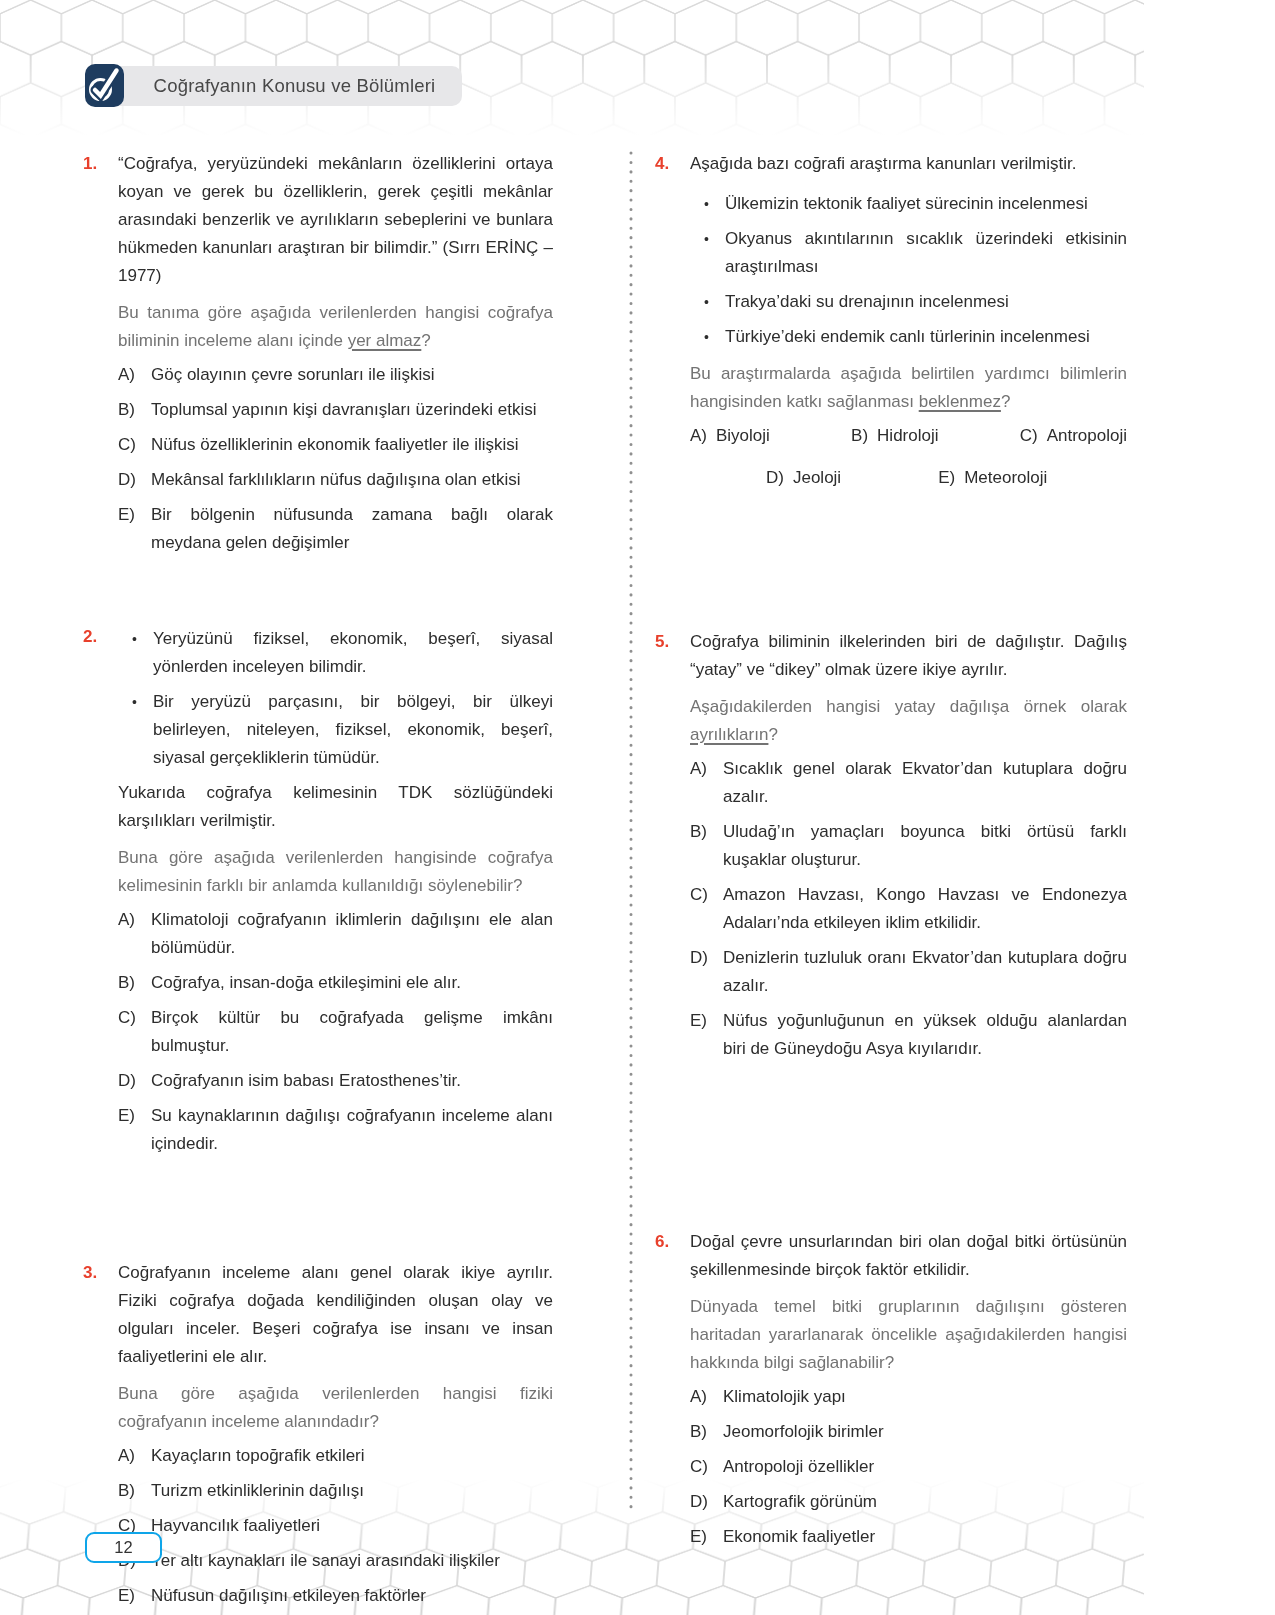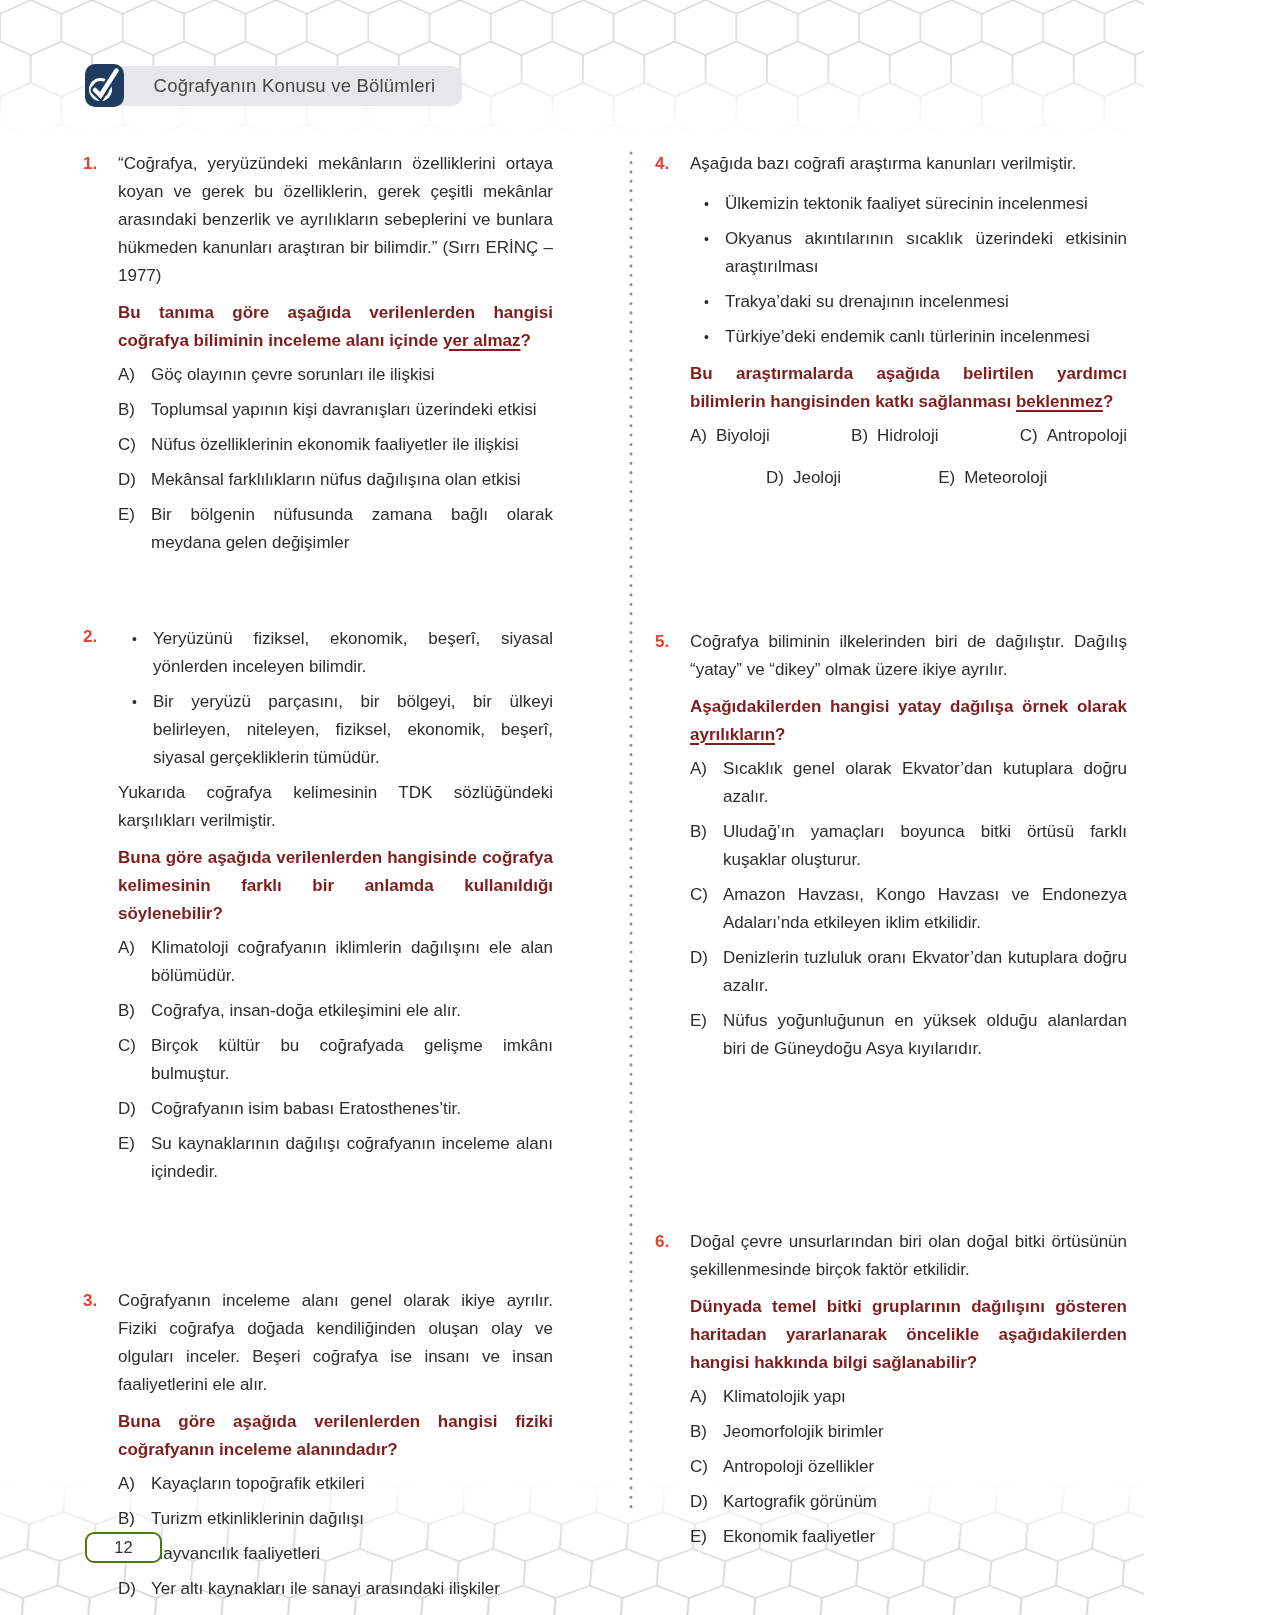--- a/index.html
+++ b/index.html
@@ -35,21 +35,21 @@
   
   .col { position:absolute; top:150px; font-size:17px; line-height:28px; }
   .col-left  { left:83px;  width:470px; }
   .col-right { left:655px; width:472px; }
 
   .q-grid { display:flex; align-items:flex-start; }
   .q-num  { flex:none; width:35px; color:#e8402c; font-weight:700; }
   .q-body { flex:1; min-width:0; }
 
   .para, .stem { margin:0; text-align:justify; }
-  .stem { font-weight:700; color:#7f1d1d; margin:9px 0 6px; }
+  .stem { font-weight:400; color:#737373; margin:9px 0 6px; }
   .stem .ul { text-decoration:underline; text-underline-offset:3px; text-decoration-thickness:1.5px; }
 
   .bullets { margin-top:2px; }
   .q4 .bullets { margin-top:12px; }
   .bullet { display:flex; }
   .bullet + .bullet { margin-top:7px; }
   .bullets + .para { margin-top:7px; }
   .bullet-dot { flex:none; width:21px; margin-left:14px; font-size:14px; }
   .bullet-text { flex:1; text-align:justify; }
 
@@ -72,21 +72,21 @@
   .q3 { margin-top:101px; }
   .q5 { margin-top:136px; }
   .q6 { margin-top:165px; }
 
   
   .divider { position:absolute; left:628px; top:150px; }
 
   
   .page-num-box {
     position:absolute; left:85px; top:1532px; width:77px; height:31px; box-sizing:border-box;
-    background:#ffffff; border:2px solid #4d7c0f; border-radius:9px;
+    background:#ffffff; border:2px solid #0ea5e9; border-radius:9px;
     display:flex; align-items:center; justify-content:center;
     font-size:16.5px; color:#333333; z-index:3;
   }
 </style>
 </head>
 <body>
 
 <div class="page">
 
   <div class="hex-band hex-top">

